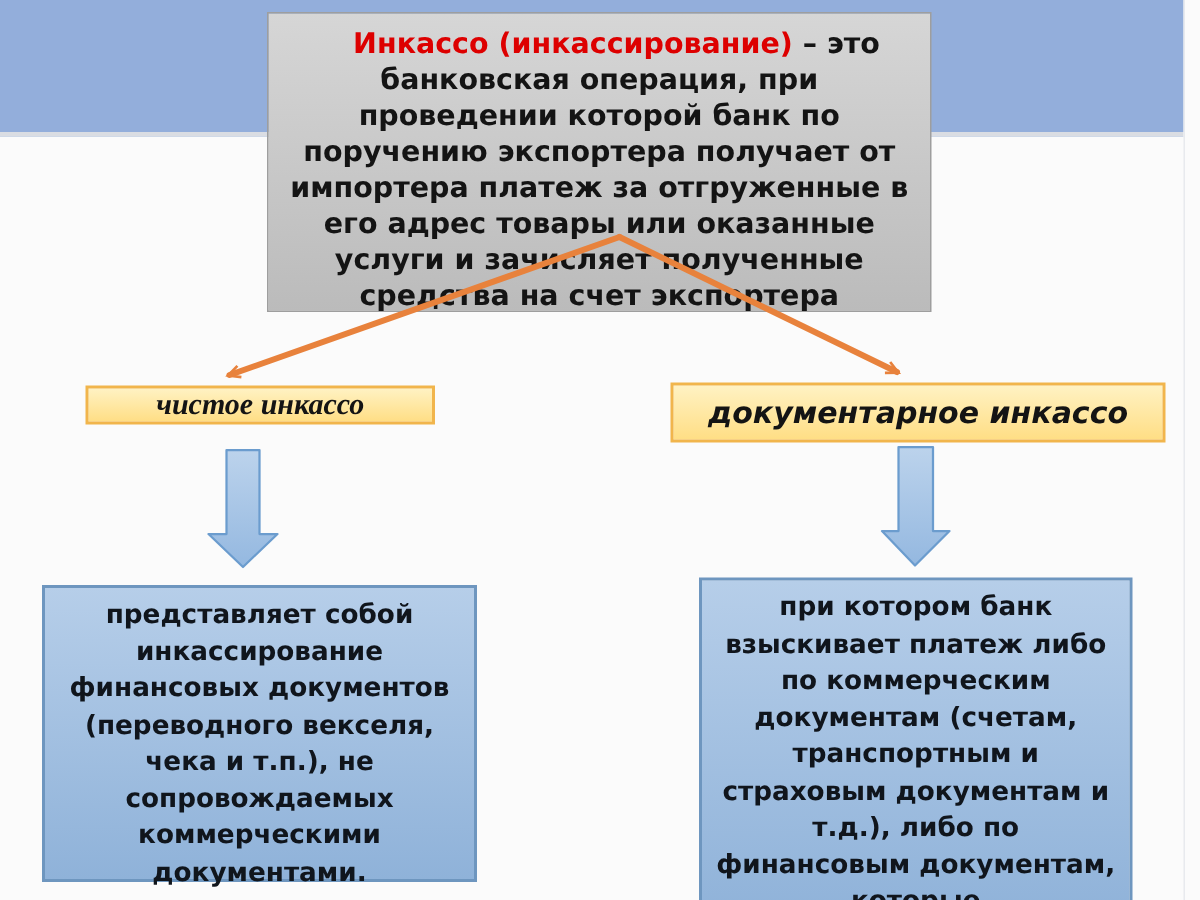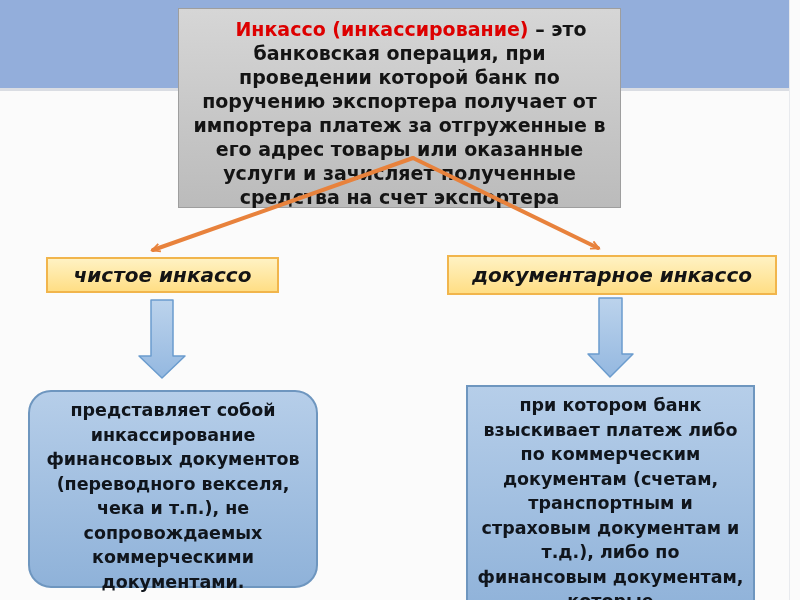--- a/index.html
+++ b/index.html
@@ -27,30 +27,30 @@
   }
   .definition-box .hl{color:#DD0000;margin-left:23px;}
   .diagram-svg{position:absolute;left:0;top:0;width:800px;height:600px;}
   .label-box{
     position:absolute;box-sizing:border-box;
     background:linear-gradient(#FFF2C3,#FFDE85);
     border:2px solid #F1B54C;
     font-size:20px;font-weight:bold;font-style:italic;color:#141414;
     text-align:center;display:flex;align-items:center;justify-content:center;
   }
-  .label-left{left:46px;top:257px;width:233px;height:36px;}
+  .label-left{left:57px;top:257px;width:233px;height:26px;font-family:Liberation Serif, serif;}
   .label-right{left:447px;top:255px;width:330px;height:40px;text-align:right;}
   .desc-box{
     position:absolute;box-sizing:border-box;
     background:linear-gradient(#B6CEE9,#8FB2D9);
     border:2px solid #6E96BF;
     font-size:17.5px;line-height:24.5px;font-weight:bold;color:#10151c;
     text-align:center;padding:6px 6px 0 6px;
   }
-  .desc-left{left:28px;top:390px;width:290px;height:198px;border-radius:23px;}
+  .desc-left{left:28px;top:390px;width:290px;height:198px;}
   .desc-right{left:466px;top:385px;width:289px;height:230px;}
 </style>
 </head>
 <body>
 
 <div class="header-band"></div>
 <div class="side-strip"></div>
 
 <div class="definition-box">
   <span class="hl">Инкассо (инкассирование)</span><span> – это банковская операция, при проведении которой банк по поручению экспортера получает от импортера платеж за отгруженные в его адрес товары или оказанные услуги и зачисляет полученные средства на счет экспортера</span>

